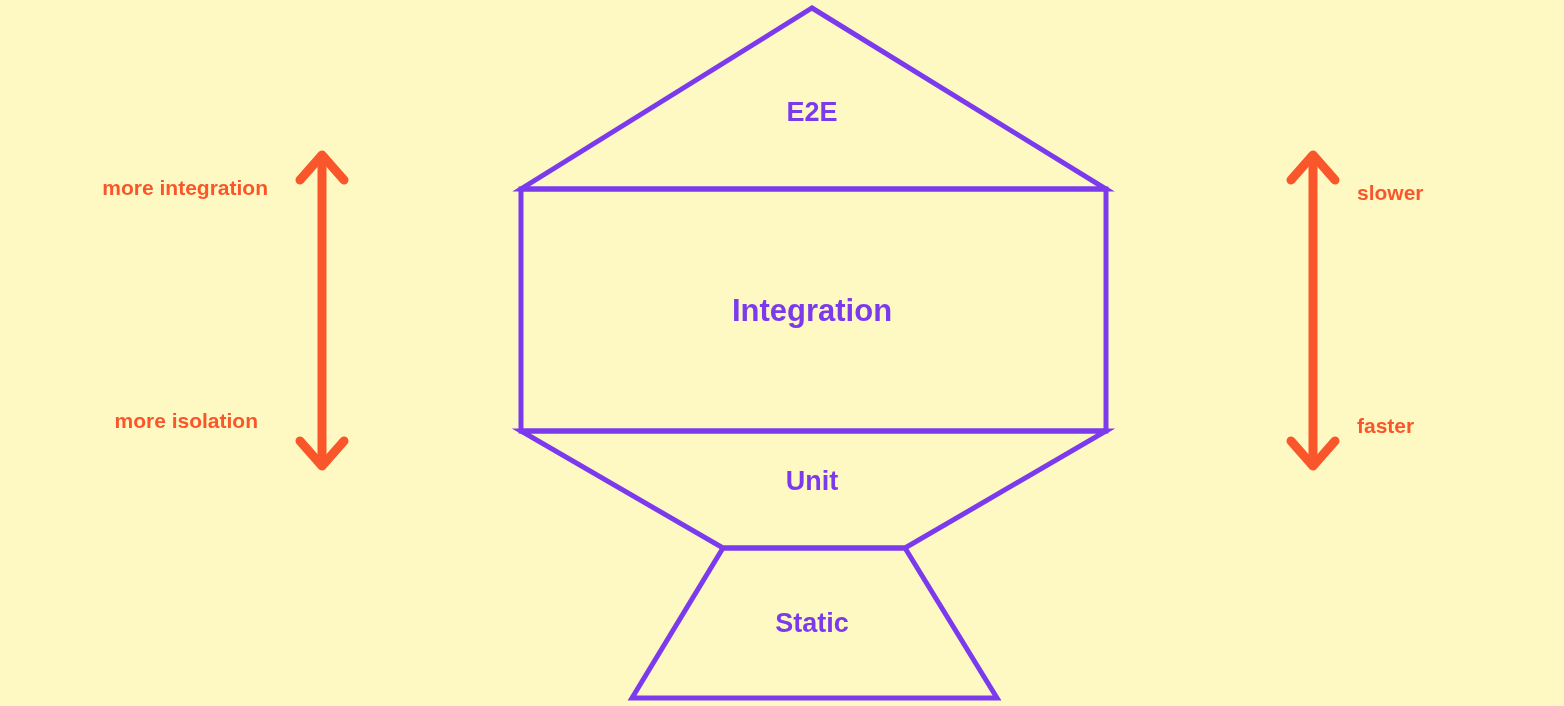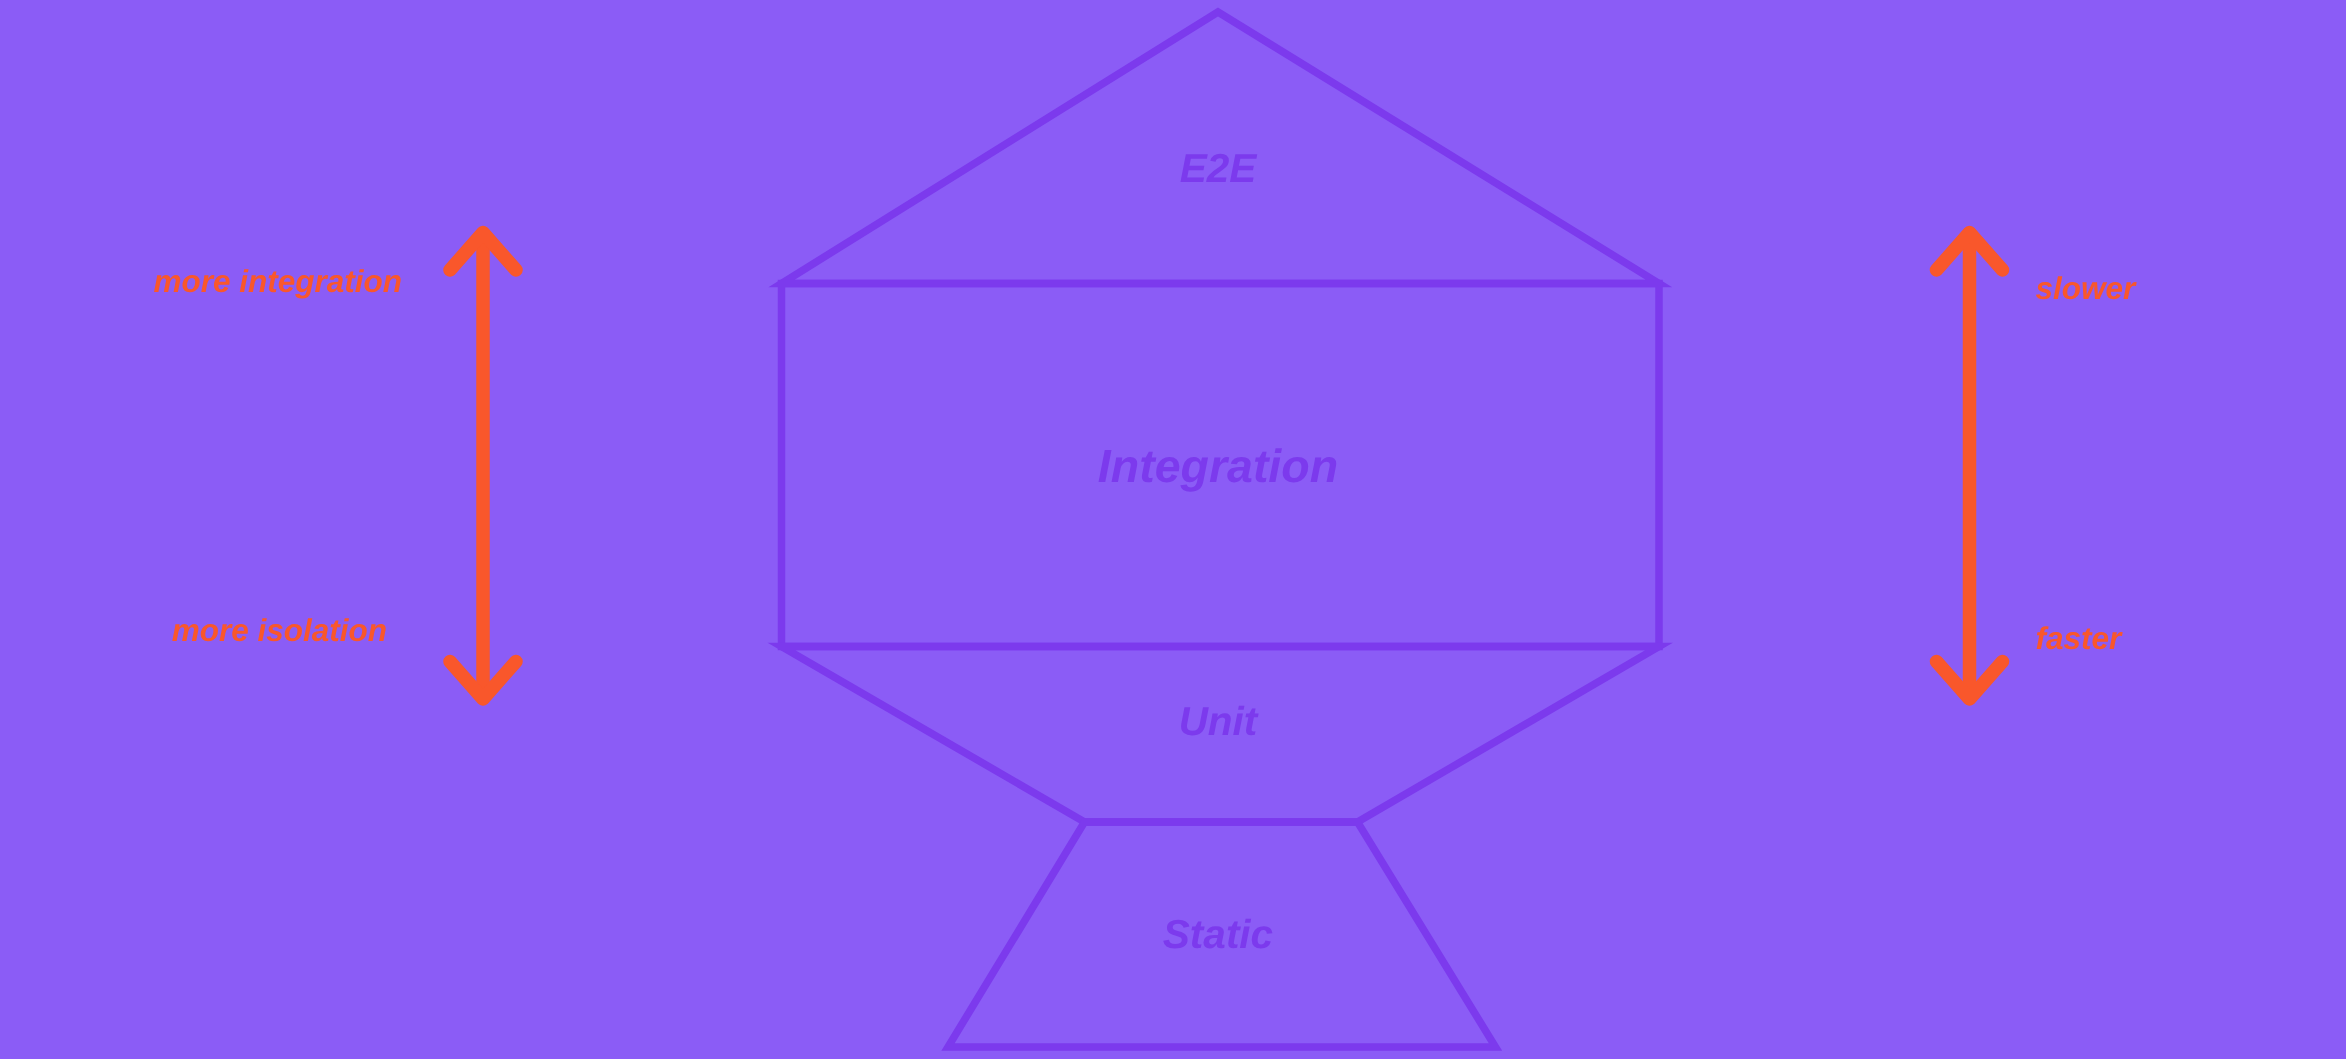--- a/index.html
+++ b/index.html
@@ -56,21 +56,21 @@
     font-weight: bold;
     font-size: 21px;
     dominant-baseline: middle;
   }
   .caption-left { text-anchor: end; }
   .caption-right { text-anchor: start; }
 </style>
 </head>
 <body>
 
-<div id="diagram-root" style="background: #8b5cf6; font-style: italic;">
+<div id="diagram-root" style="background: #fef9c3;">
   <svg id="trophy-svg" viewBox="0 0 1564 706" xmlns="http://www.w3.org/2000/svg">
 
     <polygon class="shape-outline" points="812,8 1106,189 521,189" stroke="#7C3AED"></polygon>
 
     <polygon class="shape-outline" points="521,189 1106,189 1106,431 521,431" stroke="#7C3AED"></polygon>
 
     <polygon class="shape-outline" points="521,431 1106,431 905,548 723,548" stroke="#7C3AED"></polygon>
 
     <polygon class="shape-outline" points="723,548 905,548 997,698 632,698" stroke="#7C3AED"></polygon>
 

